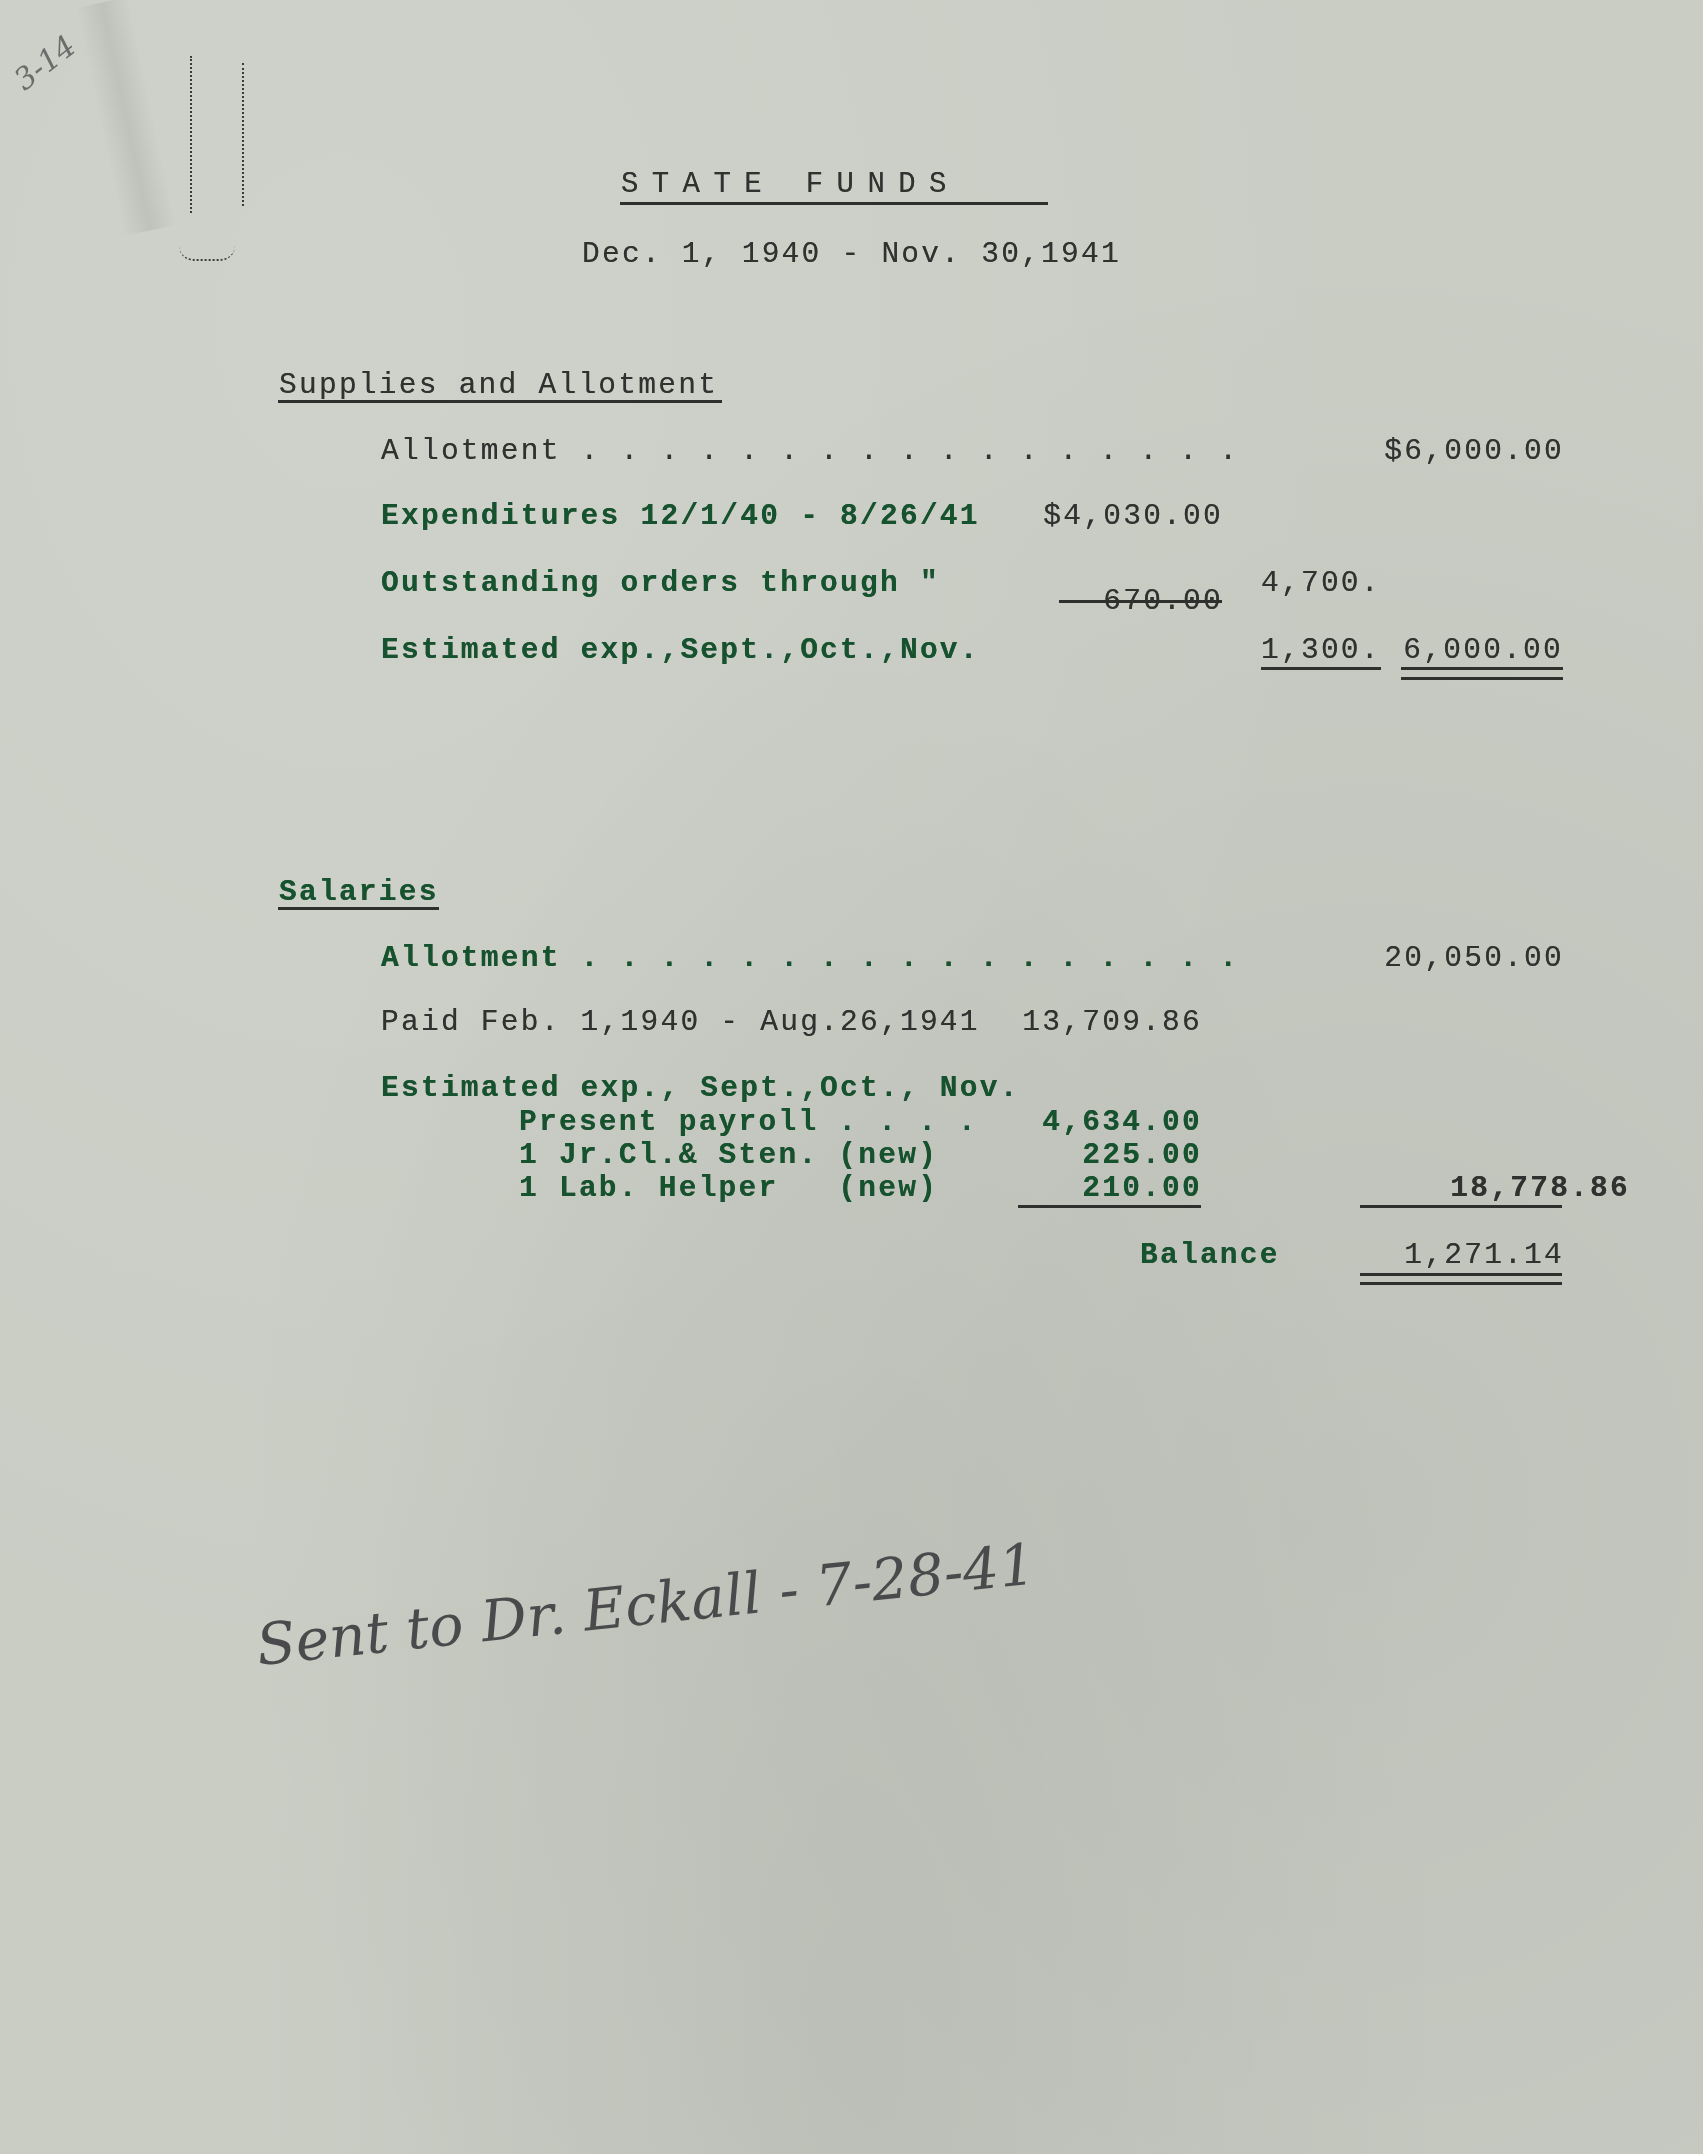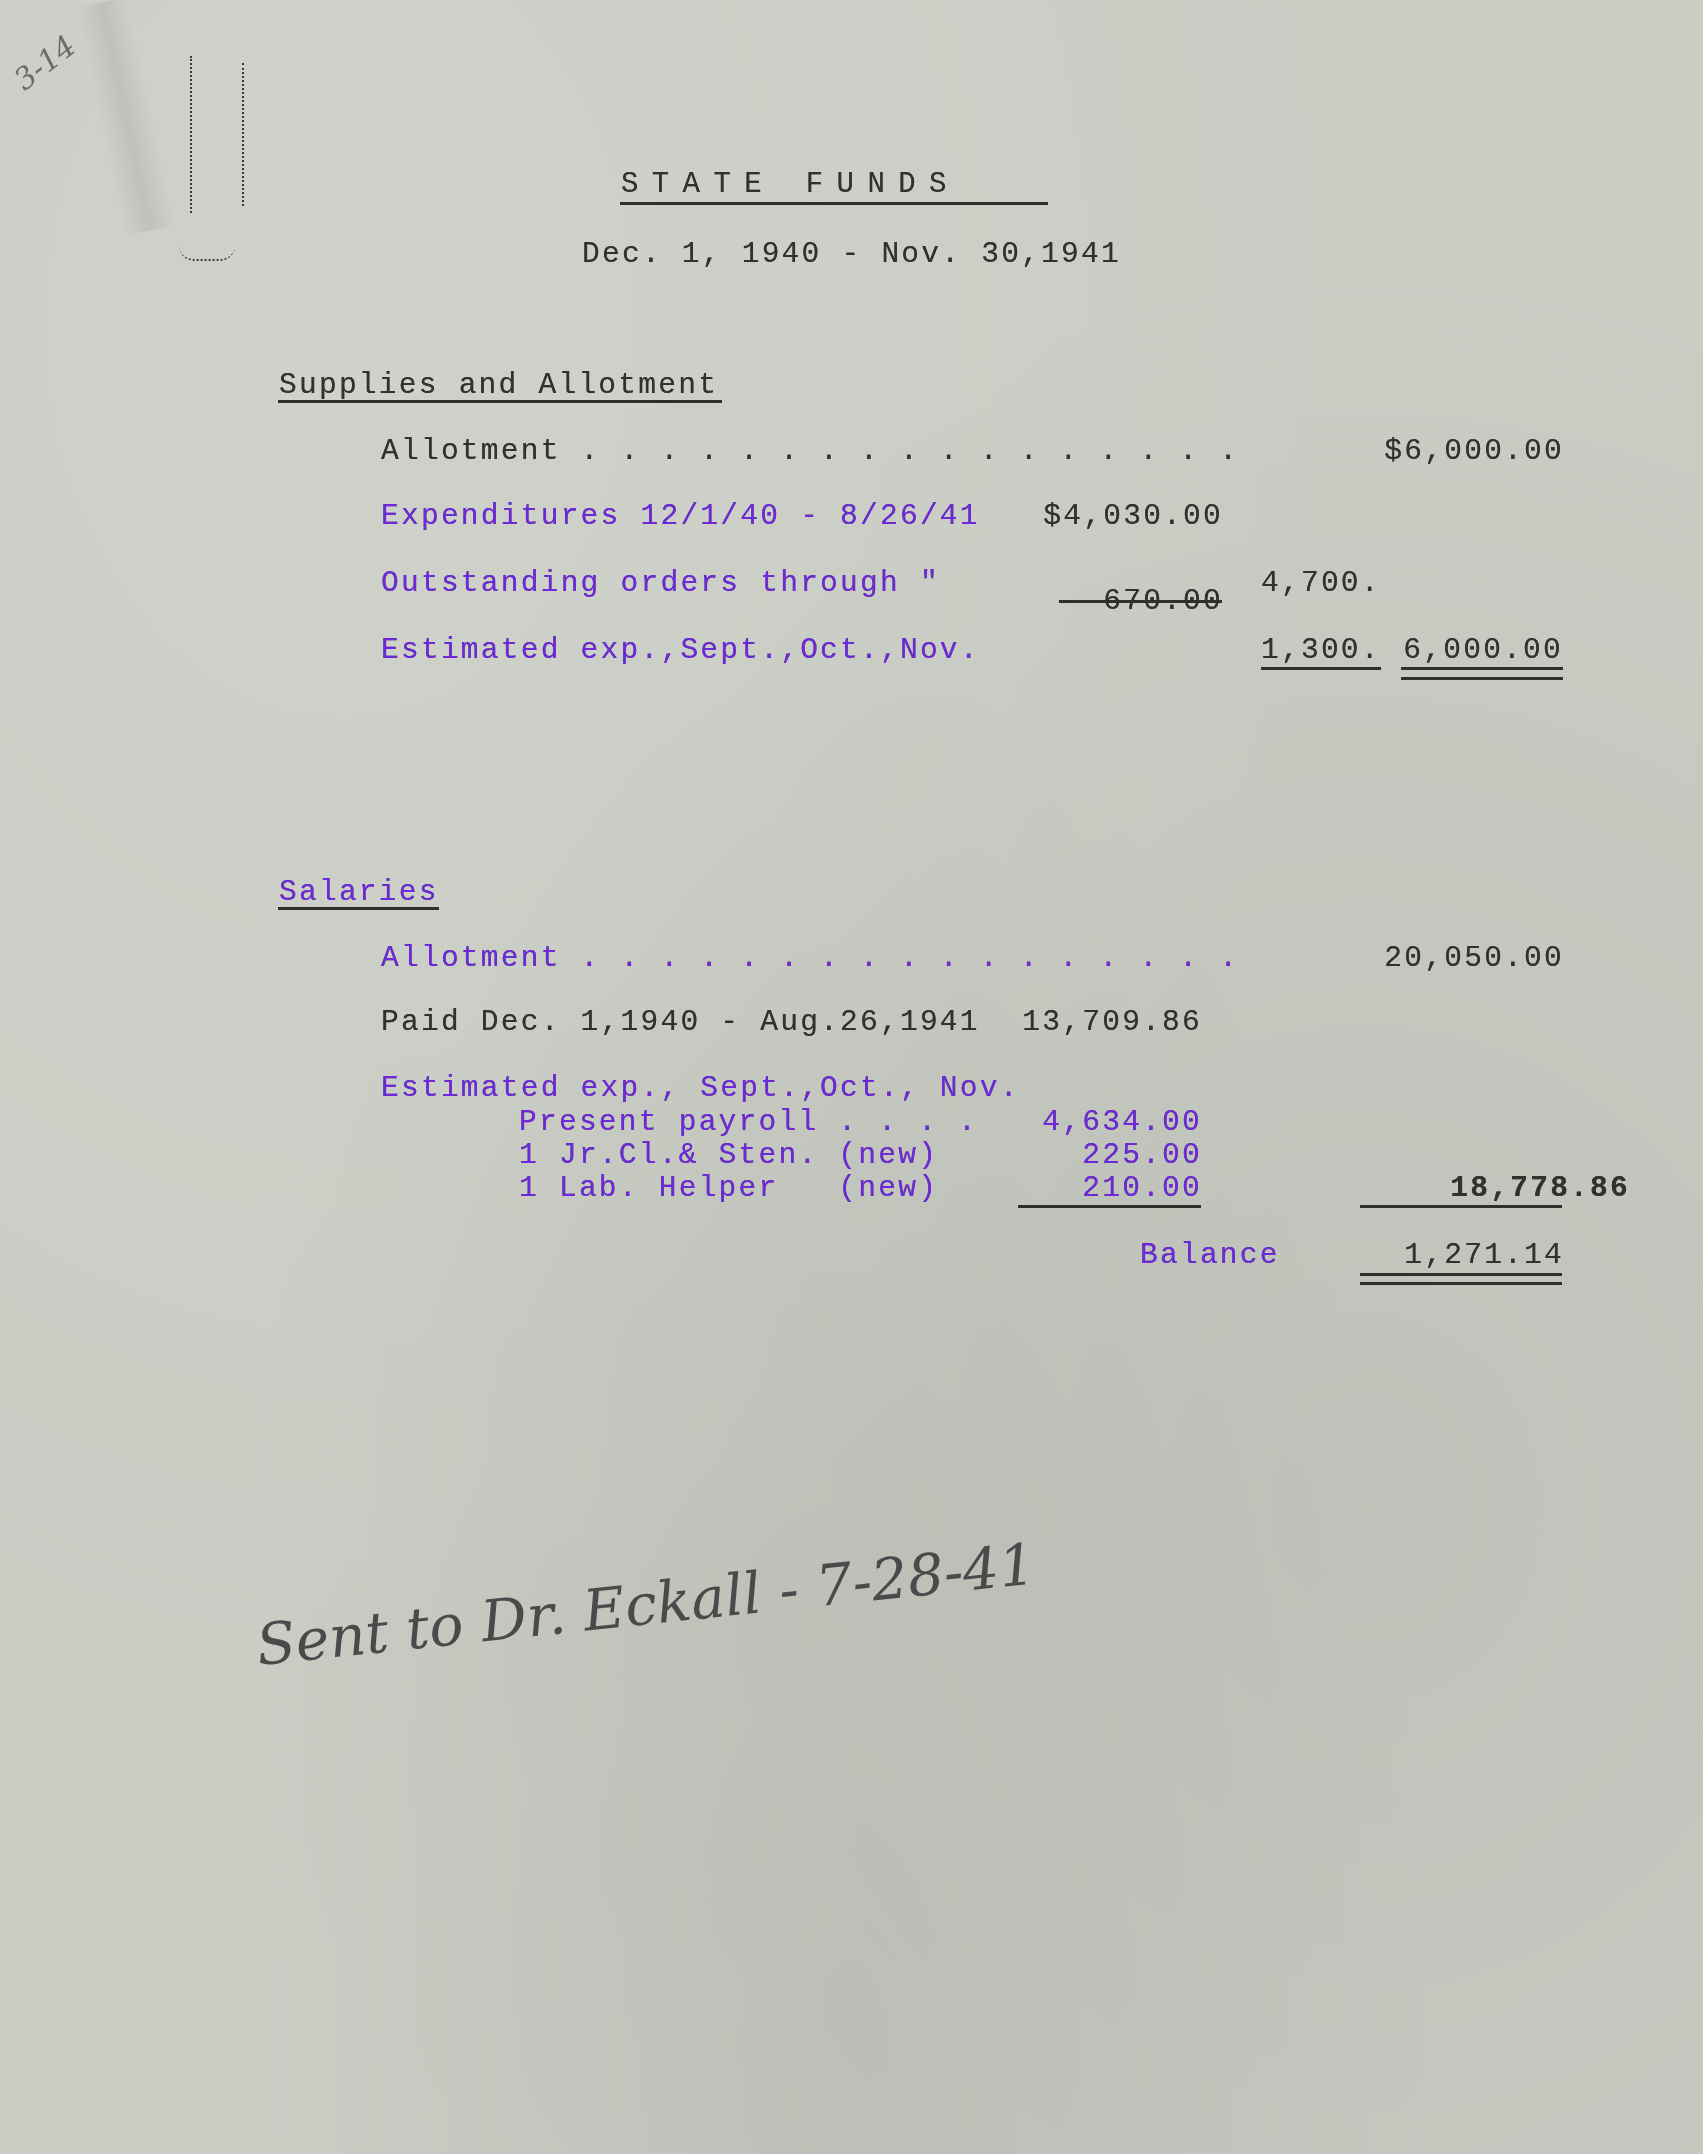--- a/index.html
+++ b/index.html
@@ -13,21 +13,21 @@
     font-family: "Liberation Mono", "DejaVu Sans Mono", monospace;
     color: #2a2c2a;
   }
   .t {
     position: absolute; white-space: pre;
     font-size: 29.6px; letter-spacing: 2.2px; line-height: 1;
     font-family: "Liberation Mono", "DejaVu Sans Mono", monospace;
     color: #303230;
     text-shadow: 0 0 0.5px rgba(30,30,30,0.6);
   }
-  .faint { color: #6d28d9; }
+  .faint { color: #14532d; font-weight: bold; }
   .r { text-align: right; }
   .line { position: absolute; height: 2.7px; background: #2e302e; }
   .title { letter-spacing: 13.4px; font-size: 29px; }
   .hand {
     position: absolute; font-family: "DejaVu Serif", serif; font-style: italic;
     color: #4a4a4c; white-space: pre;
   }
   .staple { position: absolute; border-left: 2.7px dotted #3a3c3a; }
   .crease { position: absolute; background: linear-gradient(90deg, rgba(0,0,0,0), rgba(0,0,0,0.07), rgba(0,0,0,0)); }
 </style>
@@ -64,21 +64,21 @@
 <div class="t r" style="left:1343px;top:636px;width:220px;">6,000.00</div>
 <div class="line" style="left:1401px;top:667px;width:162px;"></div>
 <div class="line" style="left:1401px;top:677px;width:162px;"></div>
 
 <div class="t faint" style="left:279px;top:878px;">Salaries</div>
 <div class="line" style="left:278px;top:907px;width:161px;"></div>
 
 <div class="t faint" style="left:381px;top:944px;">Allotment . . . . . . . . . . . . . . . . .</div>
 <div class="t r" style="left:1290px;top:944px;width:274px;">20,050.00</div>
 
-<div class="t" style="left:381px;top:1008px;">Paid Dec. 1,1940 - Aug.26,1941</div>
+<div class="t" style="left:381px;top:1008px;">Paid Feb. 1,1940 - Aug.26,1941</div>
 <div class="t r" style="left:967px;top:1008px;width:235px;">13,709.86</div>
 
 <div class="t faint" style="left:381px;top:1074px;">Estimated exp., Sept.,Oct., Nov.</div>
 
 <div class="t faint" style="left:519px;top:1108px;">Present payroll . . . .</div>
 <div class="t r faint" style="left:967px;top:1108px;width:235px;">4,634.00</div>
 
 <div class="t faint" style="left:519px;top:1141px;">1 Jr.Cl.&amp; Sten. (new)</div>
 <div class="t r faint" style="left:967px;top:1141px;width:235px;">225.00</div>
 

